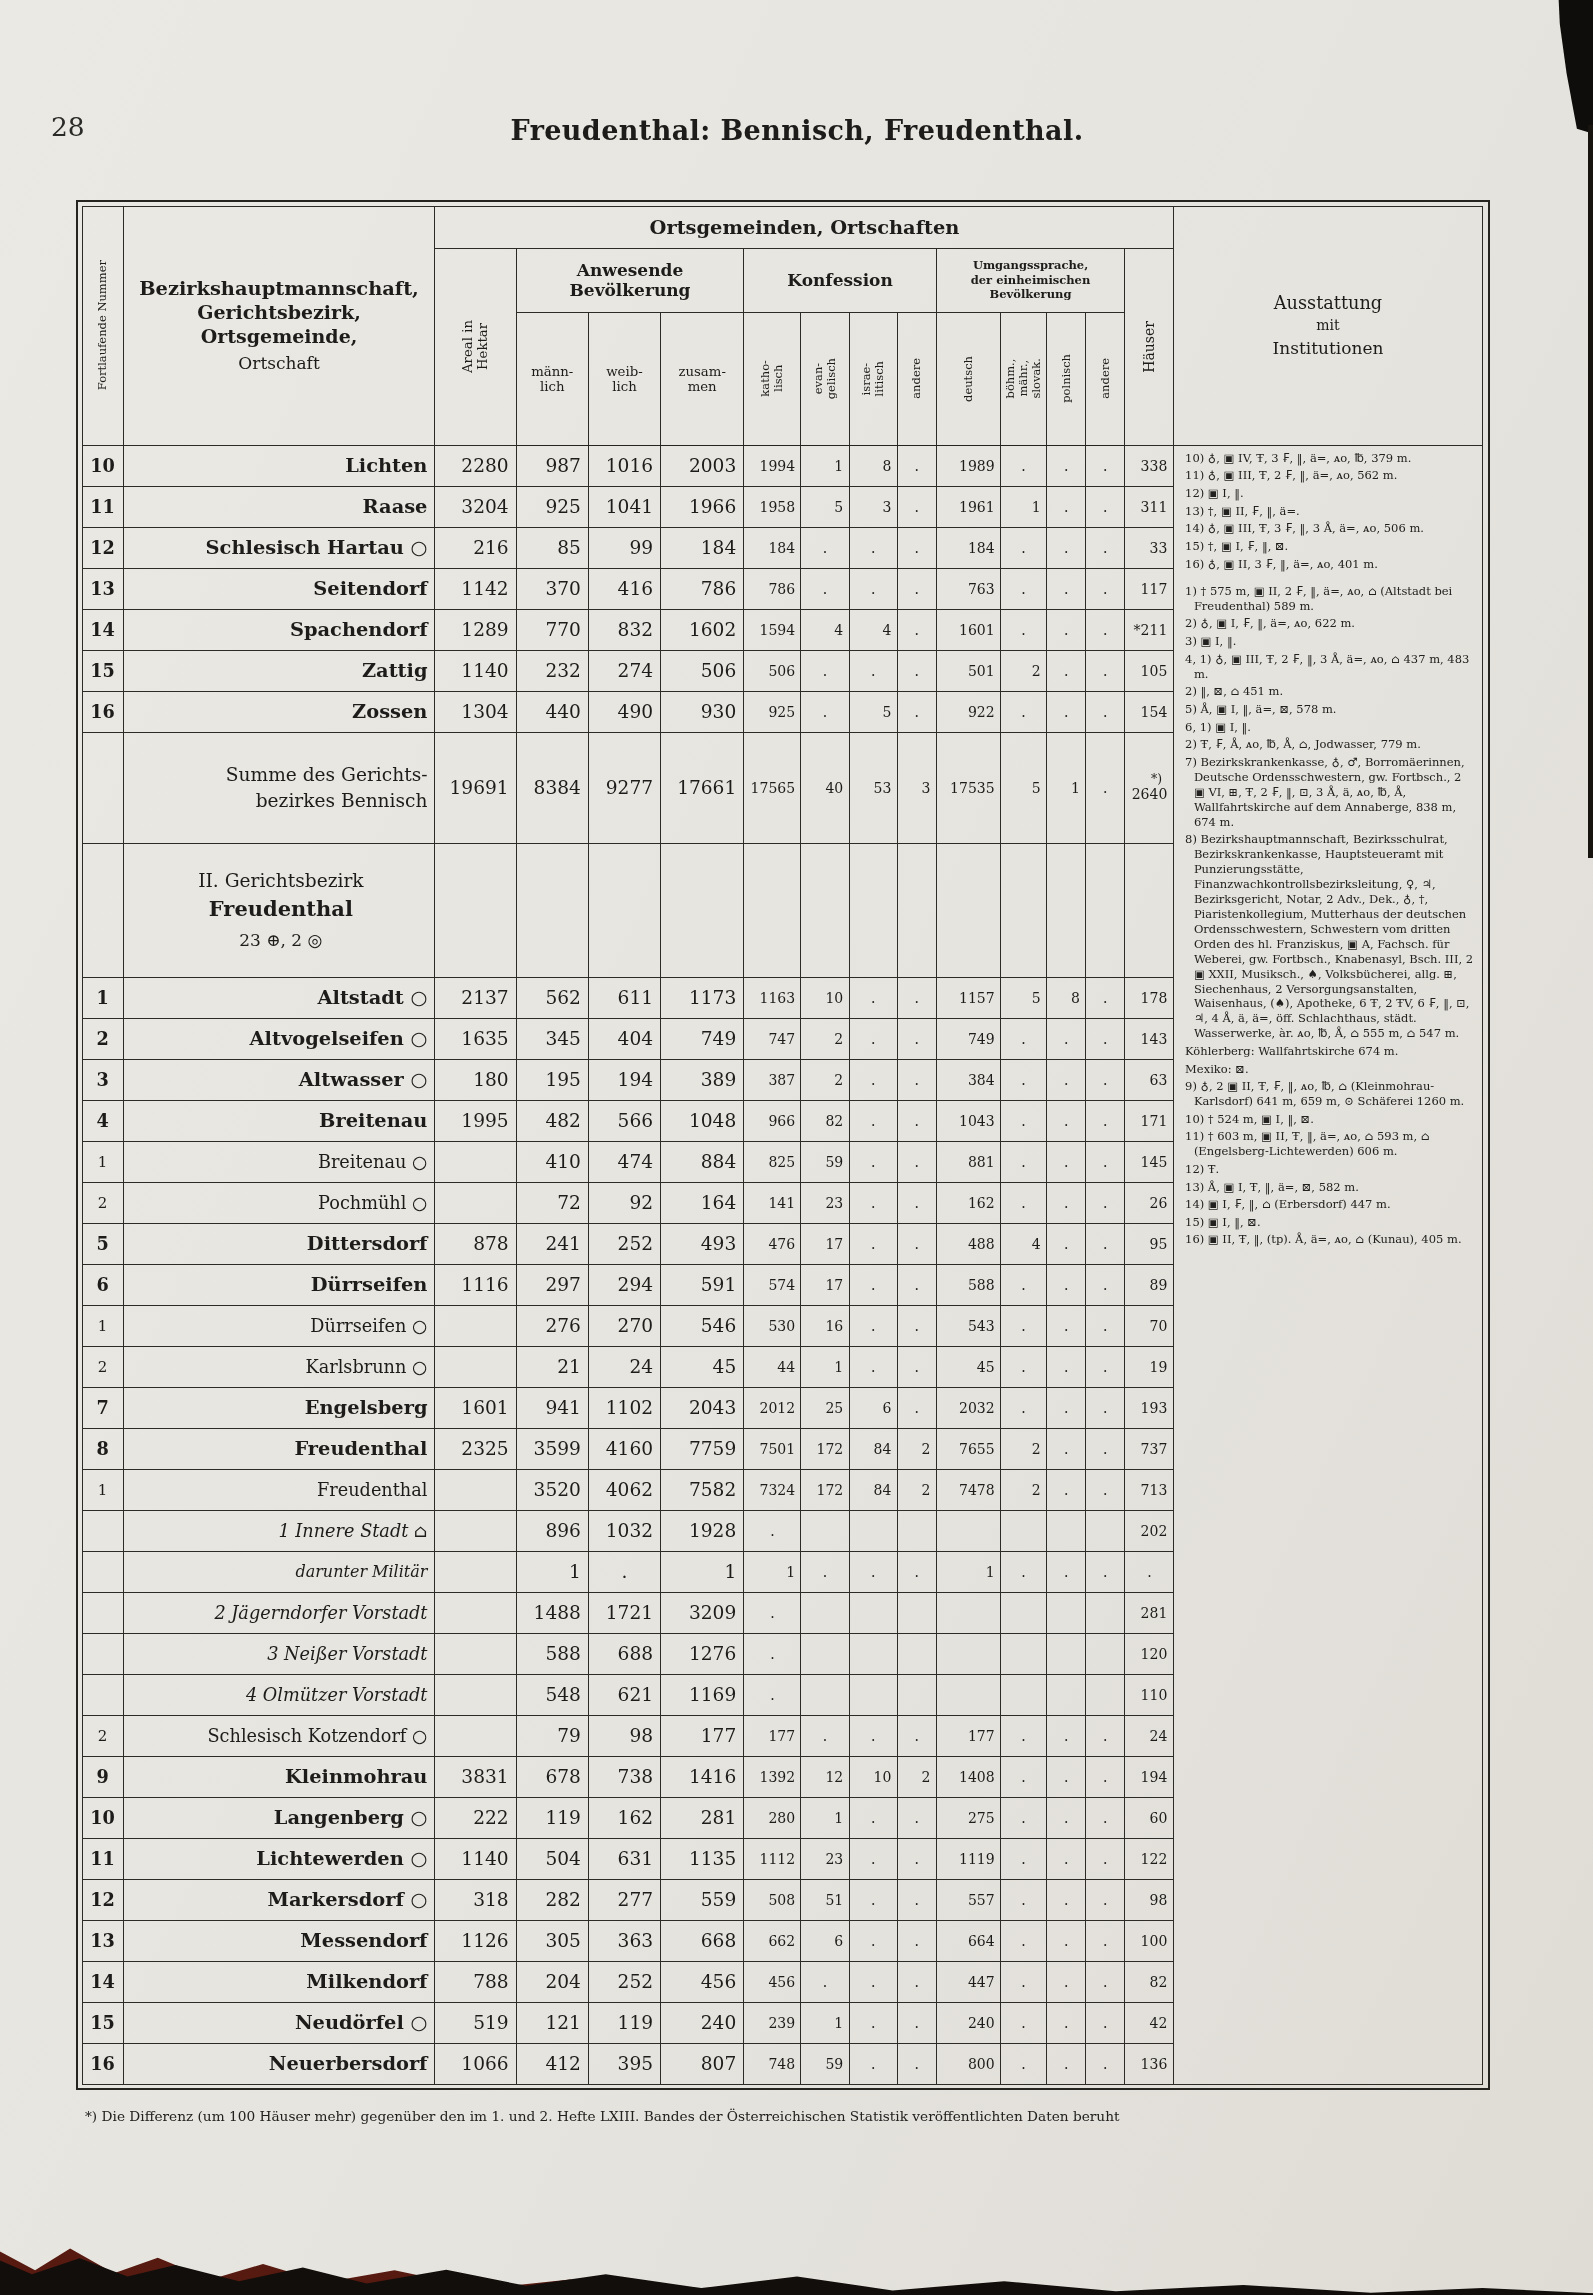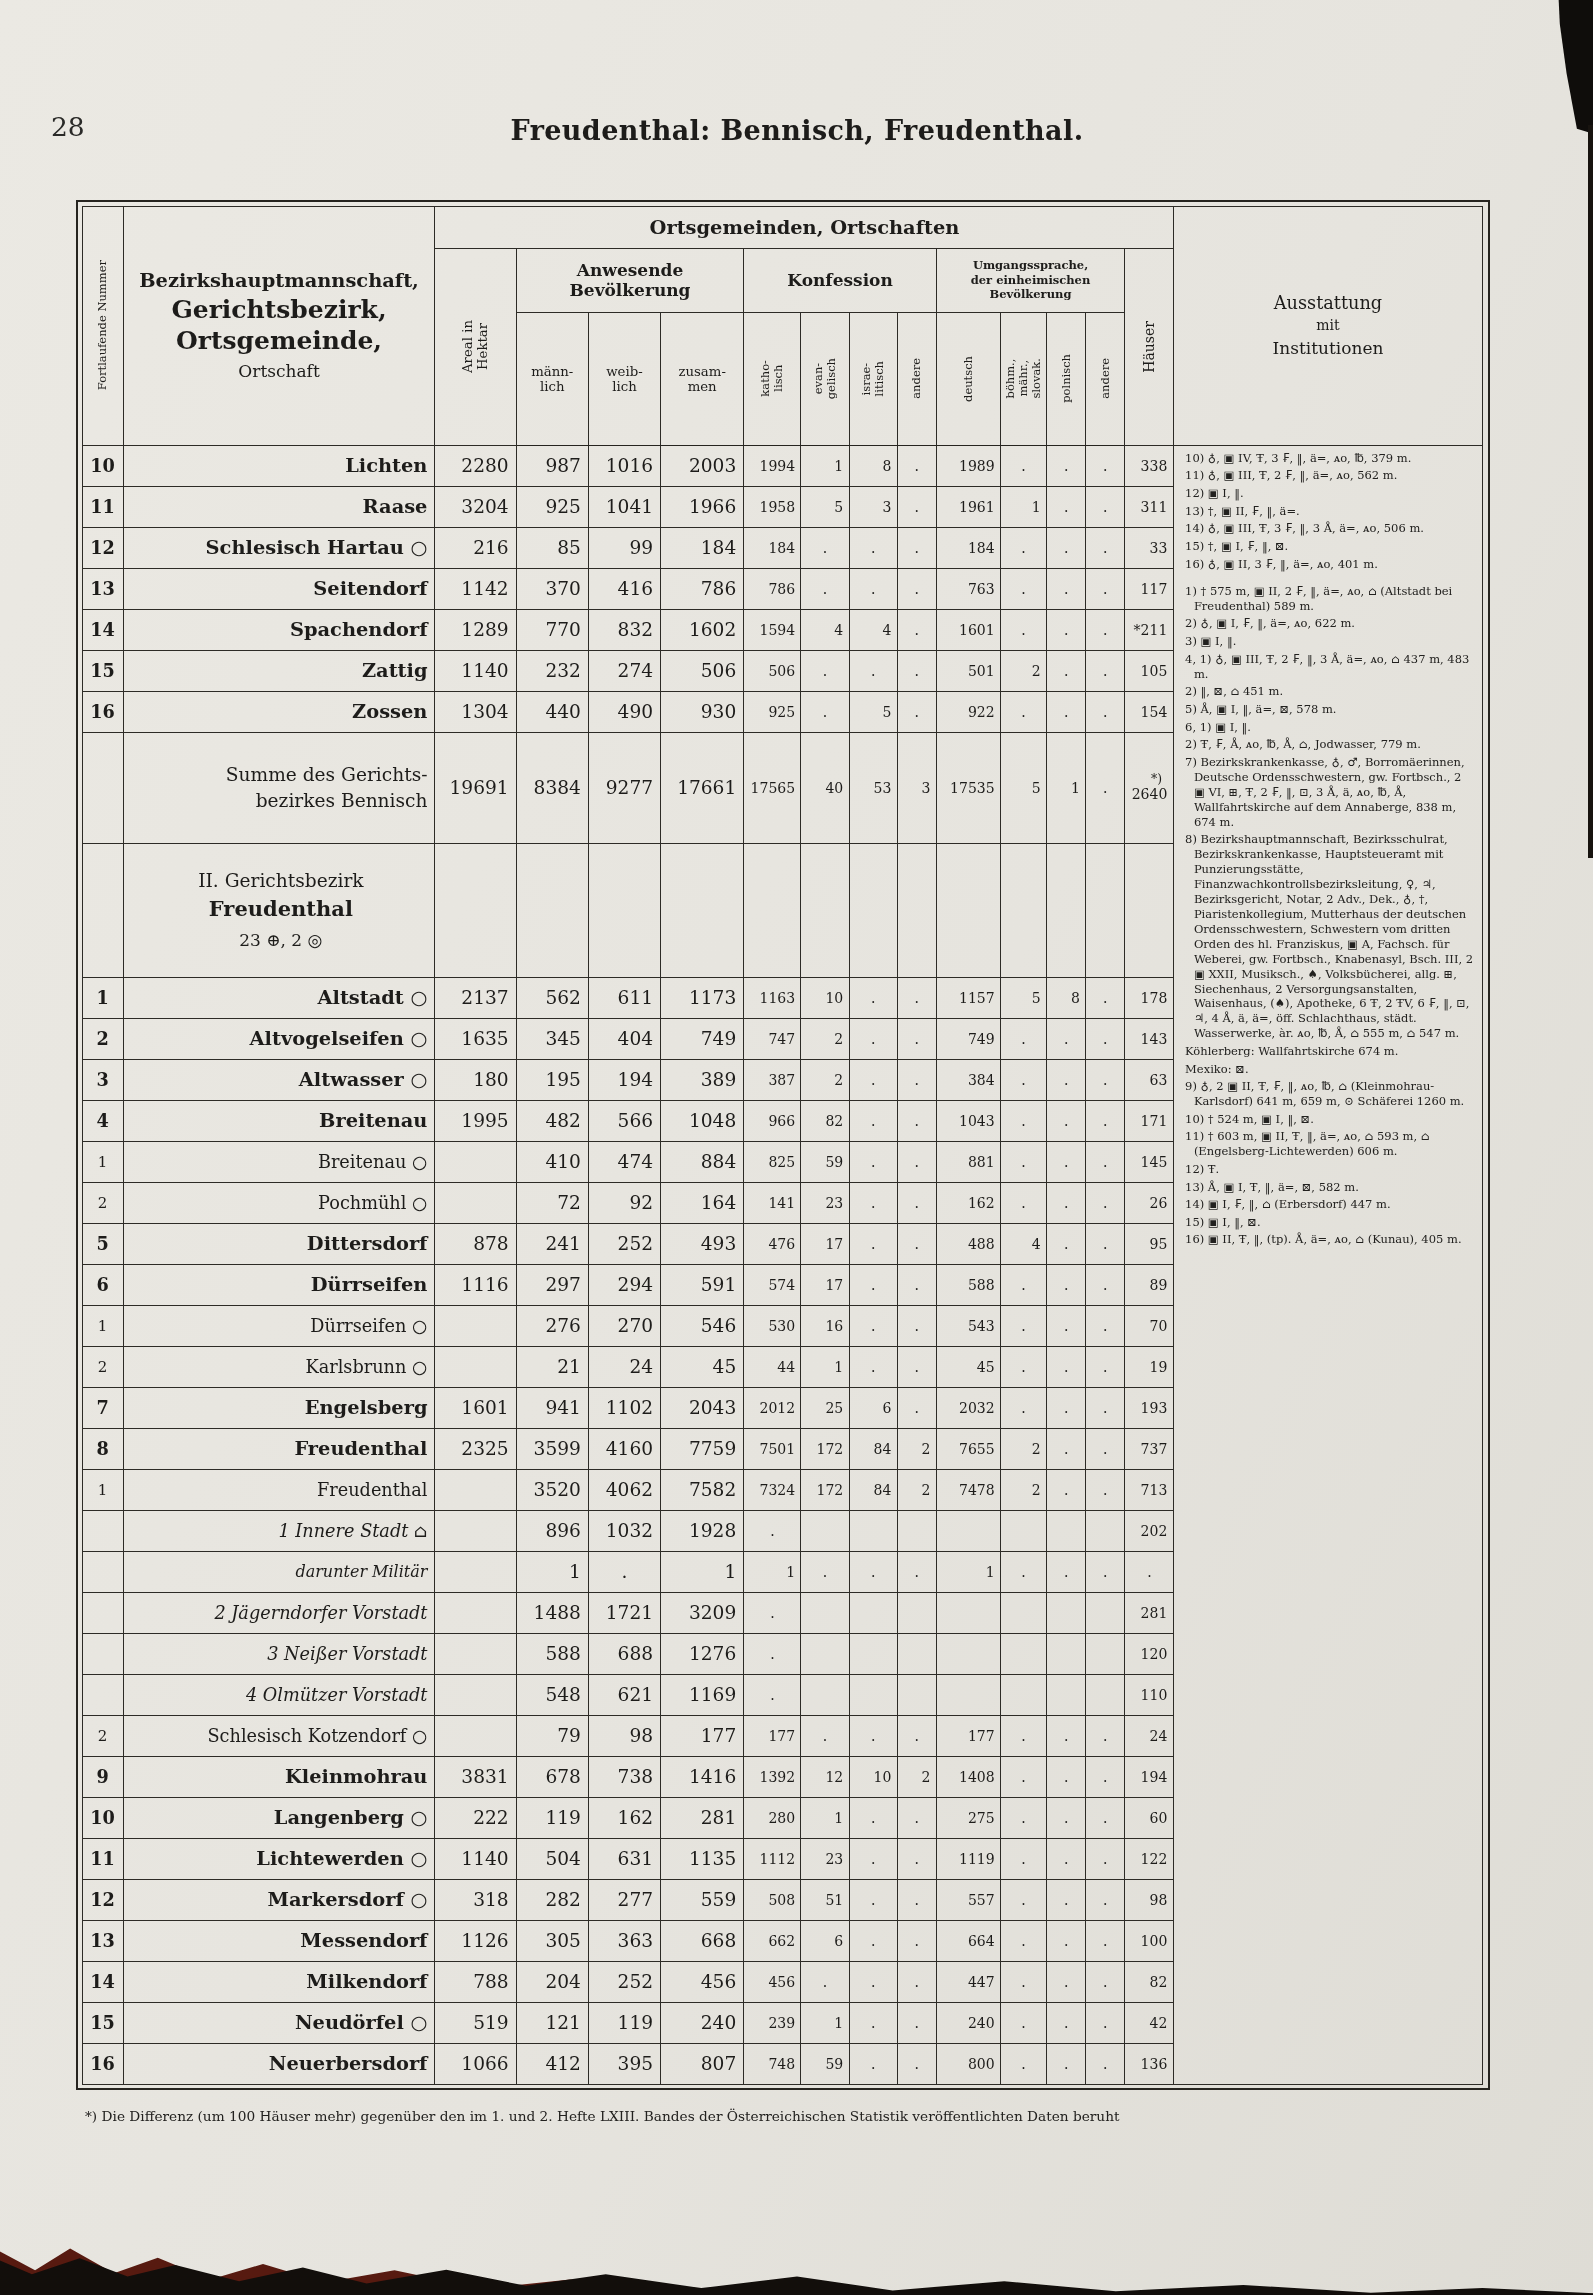--- a/index.html
+++ b/index.html
@@ -15,21 +15,21 @@
 
 
 .table-frame{position:absolute;left:76px;top:200px;width:1414px;border:2.7px solid #26241f;padding:3.5px;}
 table{border-collapse:collapse;width:1401px;table-layout:fixed;}
 th,td{padding:0;}
 thead th{border:0.9px solid #2d2b26;vertical-align:middle;font-weight:bold;}
 thead tr:last-child th{border-bottom:1.8px solid #26241f;}
 .h-band{font-size:19.4px;height:42px;}
 .h-place{vertical-align:middle;margin-top:32px;}
 .pl1{font-size:19.4px;font-weight:bold;line-height:1.25;}
-.pl2{font-size:25px;font-weight:bold;line-height:1.25;}
+.pl2{font-size:19px;font-weight:bold;line-height:1.25;}
 .pl3{font-size:17px;font-weight:normal;line-height:1.3;margin-top:3.5px;}
 .h-group{font-size:17px;white-space:pre-line;line-height:1.2;height:64px;}
 .h-lang{font-size:11.5px;line-height:1.25;}
 .h-sub{font-size:13.3px;font-weight:normal;height:133px;}
 .rot{writing-mode:vertical-rl;transform:rotate(180deg);margin:0 auto;font-size:13.3px;line-height:1.15;white-space:pre-line;font-weight:normal;}
 .rot-sm{font-size:11.5px;}
 .rot-md{font-size:14px;}
 .h-aus{vertical-align:middle;margin-top:11px;}
 .aus1{font-size:17.7px;font-weight:normal;line-height:1.5;}
 .aus2{font-size:14px;font-weight:normal;line-height:1.4;}

